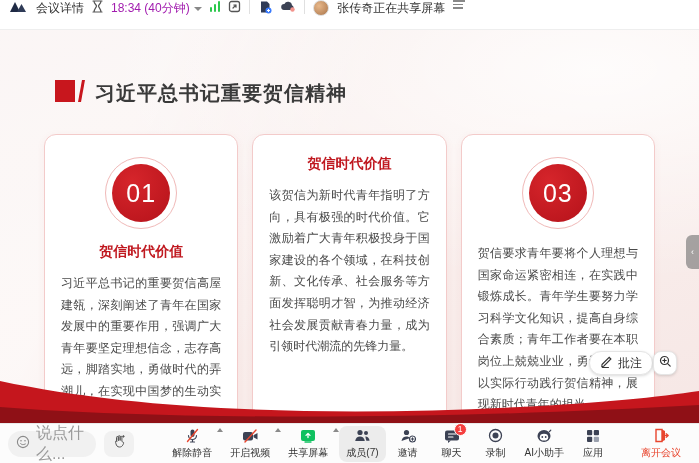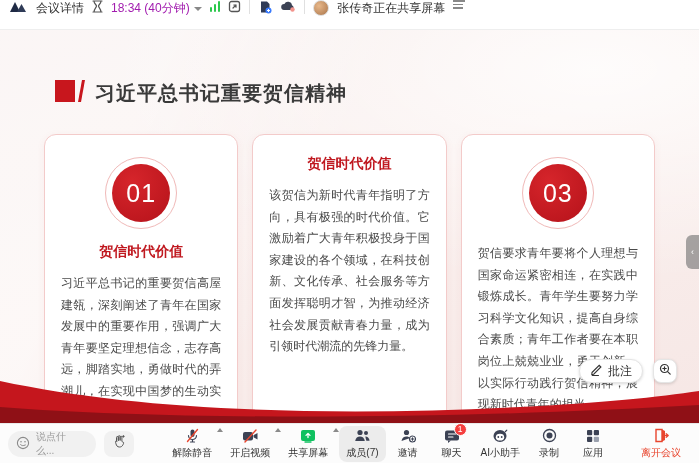--- a/index.html
+++ b/index.html
@@ -38,36 +38,36 @@
   .num-ring { width:72px; height:72px; border:1px solid #f0b9b8; border-radius:50%;
     margin:2px auto 14px; display:flex; align-items:center; justify-content:center; }
   .num-circle { width:58px; height:58px; border-radius:50%;
     background:radial-gradient(circle at 35% 30%, #d6252b, #b5121a);
     color:#fff; font-size:25px; display:flex; align-items:center; justify-content:center; letter-spacing:1px; }
   .card-title { text-align:center; color:#c01920; font-weight:bold; font-size:14px; margin-bottom:12px; }
   .card-body { font-size:12px; line-height:1.8; color:#4a4a4a; text-align:justify; }
 
   .wave { position:absolute; left:0; bottom:0; width:699px; height:46px; }
 
-  .stage-tools { position:absolute; right:22px; bottom:40px; display:flex; gap:10px;justify-content:space-between; }
+  .stage-tools { position:absolute; right:22px; bottom:48px; display:flex; gap:0;justify-content:space-between; }
   .pillbtn { background:#fff; border:1px solid #e5e5e5; border-radius:16px; height:24px;
     display:flex; align-items:center; gap:5px; padding:0 10px; font-size:12px; color:#333;
     box-shadow:0 1px 3px rgba(0,0,0,.15); cursor:pointer; }
   .sqbtn { background:#fff; border:1px solid #e5e5e5; border-radius:8px; width:24px; height:24px;
     display:flex; align-items:center; justify-content:center; box-shadow:0 1px 3px rgba(0,0,0,.15); cursor:pointer; }
 
   .edge-tab { position:absolute; right:0; top:205px; width:13px; height:34px;
     background:rgba(120,120,120,.65); border-radius:6px 0 0 6px;
     display:flex; align-items:center; justify-content:center; color:#fff; font-size:9px; cursor:pointer; }
 
   
   .toolbar { height:40px; background:#fcfcfc; border-top:1px solid #e9e9e9;
     display:flex; align-items:center; padding:0 8px; }
   .chat-pill { display:flex; align-items:center; gap:6px; background:#f1f1f1; border-radius:14px;
-    height:26px; padding:0 12px 0 8px; color:#9a9a9a; font-size:10px; width:88px; cursor:text; }
+    height:26px; padding:0 12px 0 8px; color:#9a9a9a; font-size:16px; width:88px; cursor:text; }
   .hand-btn { background:#f1f1f1; border-radius:8px; width:30px; height:26px; margin-left:8px;
     display:flex; align-items:center; justify-content:center; cursor:pointer; }
   .tool-spacer { flex:1; }
   .tool-item { display:flex; flex-direction:column; align-items:center; justify-content:center;
     gap:2px; padding:2px 7px; border-radius:8px; cursor:pointer; position:relative; min-width:44px; }
   .tool-item.active { background:#ececec; }
   .tool-label { font-size:10px; color:#333; white-space:nowrap; }
   .tool-ic { height:16px; display:flex; align-items:center; justify-content:center; position:relative; }
   .caret { width:0;height:0;border-left:3.5px solid transparent;border-right:3.5px solid transparent;
     border-bottom:4px solid #8a8a8a; align-self:flex-start; margin:4px 0 0 -2px; cursor:pointer; }
@@ -285,43 +285,43 @@
           <path d="M4 11.5v2.5l3-2.5z" fill="#3c4254"></path>
           <path d="M4.5 5h7M4.5 8h4.5" stroke="#fff" stroke-width="1.1" stroke-linecap="round"></path>
         </svg>
       <span class="badge">1</span>
     </span>
     <span class="tool-label">聊天</span>
   </div>
 
   <div class="tool-item">
     <span class="tool-ic">
+      <svg width="15" height="15" viewBox="0 0 15 15">
+          <circle cx="7.5" cy="7.5" r="6" stroke="#3c4254" stroke-width="1.3" fill="none"></circle>
+          <circle cx="7.5" cy="7.5" r="3" fill="#3c4254"></circle>
+        </svg>
+    </span>
+    <span class="tool-label">录制</span>
+  </div>
+
+  <div class="tool-item">
+    <span class="tool-ic">
       <svg width="16" height="14" viewBox="0 0 16 14">
           <ellipse cx="8" cy="7" rx="6.5" ry="6" fill="#3c4254"></ellipse>
           <ellipse cx="8" cy="8.2" rx="4.2" ry="3.4" fill="#fff"></ellipse>
           <circle cx="6.3" cy="8" r=".9" fill="#3c4254"></circle>
           <circle cx="9.7" cy="8" r=".9" fill="#3c4254"></circle>
           <path d="M13.5 2.5l1.3-1.3" stroke="#3c4254" stroke-width="1.2" stroke-linecap="round"></path>
         </svg>
     </span>
     <span class="tool-label">AI小助手</span>
   </div>
 
   <div class="tool-item">
     <span class="tool-ic">
-      <svg width="15" height="15" viewBox="0 0 15 15">
-          <circle cx="7.5" cy="7.5" r="6" stroke="#3c4254" stroke-width="1.3" fill="none"></circle>
-          <circle cx="7.5" cy="7.5" r="3" fill="#3c4254"></circle>
-        </svg>
-    </span>
-    <span class="tool-label">录制</span>
-  </div>
-
-  <div class="tool-item">
-    <span class="tool-ic">
       <svg width="14" height="14" viewBox="0 0 14 14">
           <rect x="1" y="1" width="5.2" height="5.2" rx="1" fill="#3c4254"></rect>
           <rect x="7.8" y="1" width="5.2" height="5.2" rx="1" fill="#3c4254"></rect>
           <rect x="1" y="7.8" width="5.2" height="5.2" rx="1" fill="#3c4254"></rect>
           <rect x="7.8" y="7.8" width="5.2" height="5.2" rx="1" fill="#9aa0ad"></rect>
         </svg>
     </span>
     <span class="tool-label">应用</span>
   </div>
 

